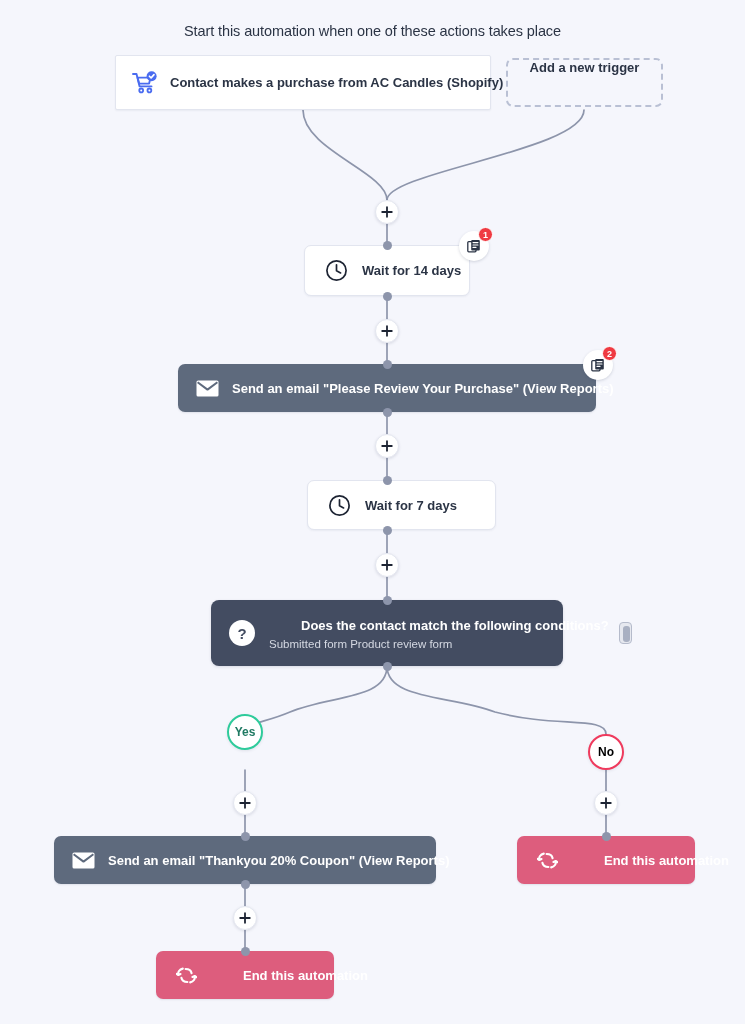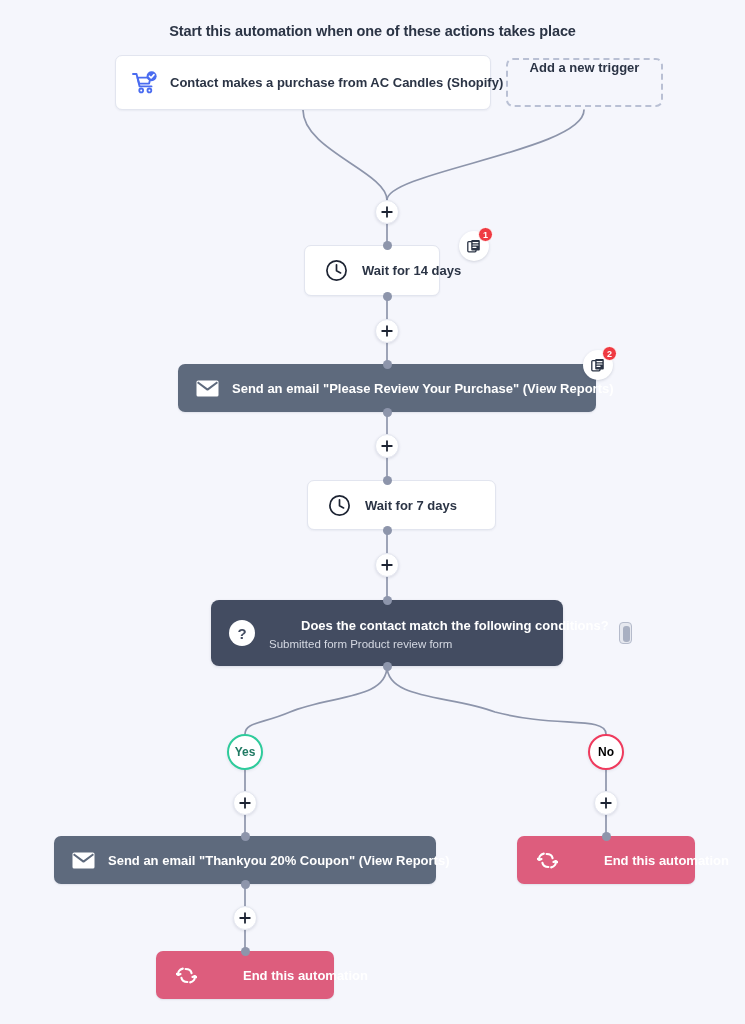--- a/index.html
+++ b/index.html
@@ -22,33 +22,33 @@
     width: 745px; height: 1024px;
     pointer-events: none;
   }
 
   .page-title {
     position: absolute;
     left: 0; top: 23px;
     width: 745px;
     text-align: center;
     font-size: 14.5px;
-    font-weight: bold;
+    font-weight: normal;
     color: #2b3445;
     letter-spacing: -0.1px;
   }
 
   
   .node { position: absolute; }
 
   
   .trigger-card {
     background: #ffffff;
     border: 1px solid #e2e5ef;
-    border-radius: 7px;
+    border-radius: 2px;
     box-shadow: 0 1px 2px rgba(40,50,80,0.06);
     display: flex;
     align-items: center;
     padding: 0 16px;
   }
   .trigger-label {
     font-size: 13px;
     font-weight: bold;
     color: #2b3445;
     white-space: nowrap;
@@ -304,21 +304,21 @@
   <div class="node add-trigger-card" style="left:506px; top:58px; width:157px; height:49px;">
     <span class="add-trigger-label">Add a new trigger</span>
   </div>
 
   <div class="plus-btn" style="left:375px; top:200px;">
     <svg width="12" height="12" viewBox="0 0 12 12" xmlns="http://www.w3.org/2000/svg">
       <path d="M6,1.2 L6,10.8 M1.2,6 L10.8,6" stroke="#1d2433" stroke-width="1.8" stroke-linecap="round"></path>
     </svg>
   </div>
 
-  <div class="node wait-card" style="left:304px; top:245px; width:136px; height:51px;">
+  <div class="node wait-card" style="left:304px; top:245px; width:166px; height:51px;">
     <svg class="clock-icon" width="23" height="23" viewBox="0 0 23 23" xmlns="http://www.w3.org/2000/svg">
       <circle cx="11.5" cy="11.5" r="9.6" fill="none" stroke="#1d2433" stroke-width="1.7"></circle>
       <path d="M11.5,5.8 L11.5,11.8 L15.6,13.9" fill="none" stroke="#1d2433" stroke-width="1.7" stroke-linecap="round" stroke-linejoin="round"></path>
     </svg>
     <span class="wait-label">Wait for 14 days</span>
   </div>
   <div class="anchor-dot" style="left:383px; top:241px;"></div>
   <div class="anchor-dot" style="left:383px; top:292px;"></div>
 
   <div class="report-badge" style="left:459px; top:231px;">
@@ -381,21 +381,21 @@
     <span class="q-icon">?</span>
     <span class="cond-text">
       <span class="cond-title">Does the contact match the following conditions?</span>
       <span class="cond-sub" style="display:block;">Submitted form Product review form</span>
     </span>
     <span class="cond-chip"></span>
   </div>
   <div class="anchor-dot" style="left:383px; top:596px;"></div>
   <div class="anchor-dot" style="left:383px; top:662px;"></div>
 
-  <div class="branch-circle branch-yes" style="left:227px; top:734px;">
+  <div class="branch-circle branch-yes" style="left:227px; top:714px;">
     <span>Yes</span>
   </div>
   <div class="branch-circle branch-no" style="left:588px; top:734px;">
     <span>No</span>
   </div>
 
   <div class="plus-btn" style="left:233px; top:791px;">
     <svg width="12" height="12" viewBox="0 0 12 12" xmlns="http://www.w3.org/2000/svg">
       <path d="M6,1.2 L6,10.8 M1.2,6 L10.8,6" stroke="#1d2433" stroke-width="1.8" stroke-linecap="round"></path>
     </svg>

